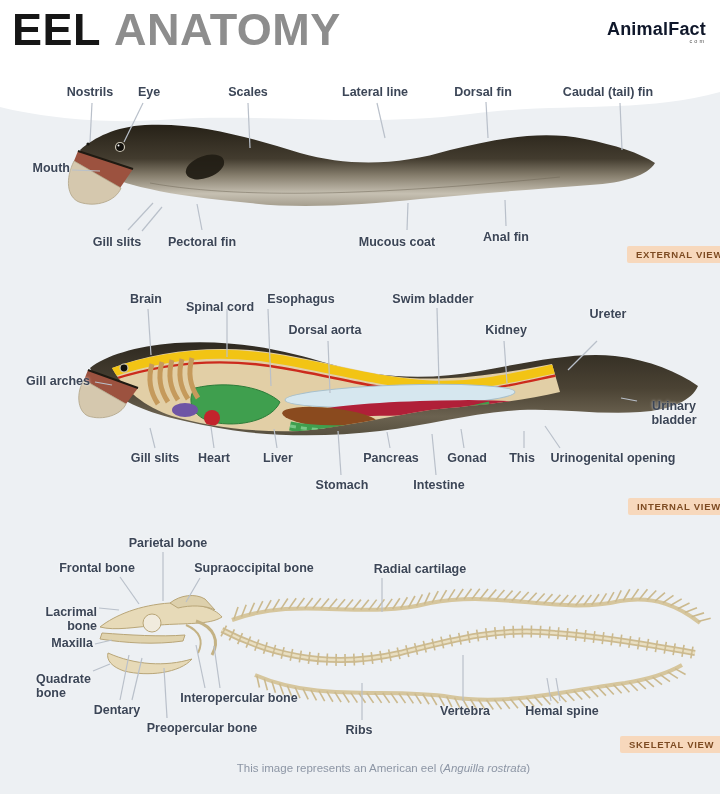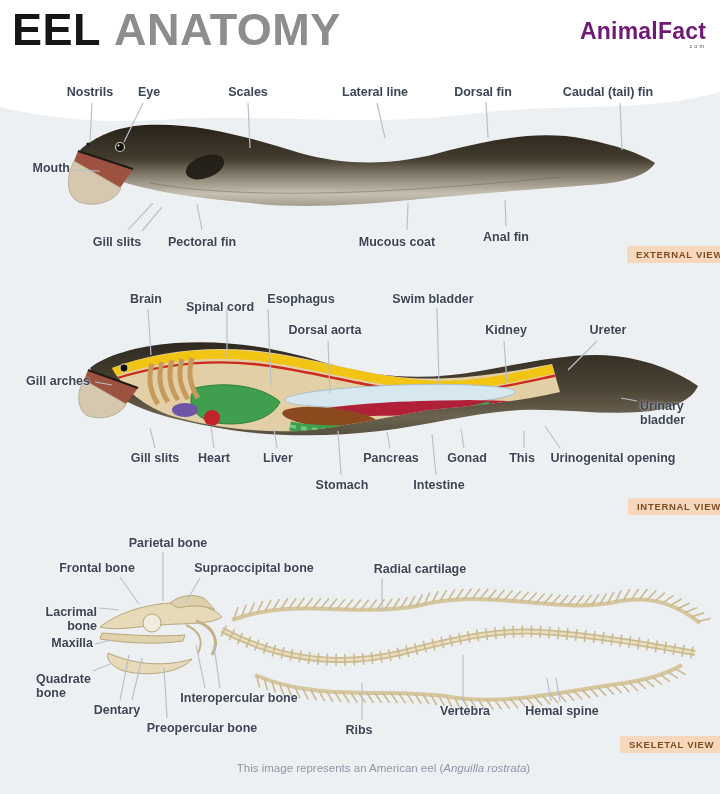--- a/index.html
+++ b/index.html
@@ -4,24 +4,24 @@
 <style>
   html,body{margin:0;padding:0;background:#fff;}
   .page{position:relative;width:720px;height:794px;background:#fff;overflow:hidden;
         font-family:"Liberation Sans",sans-serif;}
   .panel{position:absolute;left:0;top:62px;right:0;bottom:0;background:#edf0f3;}
   .wave{position:absolute;left:0;top:62px;width:720px;height:100px;}
   .title{position:absolute;left:12px;top:4px;font-weight:900;font-size:45px;letter-spacing:.5px;white-space:nowrap;}
   .title .w1{color:#161616;}
   .title .w2{color:#8d8d8d;margin-left:13px;}
   .logo{position:absolute;right:14px;top:20px;text-align:right;line-height:1;}
-  .logo .name{font-size:23px;font-weight:900;color:#701a75;letter-spacing:.2px;}
+  .logo .name{font-size:18px;font-weight:900;color:#0f172a;letter-spacing:.2px;}
   .logo .suffix{font-size:5.5px;letter-spacing:2px;color:#555;margin-top:1px;}
   .lbl{position:absolute;font-size:12.5px;font-weight:bold;color:#3c4657;white-space:nowrap;
-       text-shadow:0 0 3px rgba(255,255,255,.85);line-height:1.15;}
+       text-shadow:0 0 3px rgba(255,255,255,.85);line-height:1.15;text-align:center;}
   .c{transform:translateX(-50%);}
   .r{transform:translateX(-100%);}
   .wrap{white-space:normal;margin-top:8px;}
   .badge{position:absolute;background:#f7d8bc;color:#7d4b22;font-size:9.5px;font-weight:bold;
          letter-spacing:.7px;padding:3px 9px;border-radius:2px;white-space:nowrap;}
   .footer{position:absolute;left:0;right:0;top:762px;text-align:center;font-size:11.5px;color:#8d96a5;margin-left:47px;}
   .art,.leaders{position:absolute;pointer-events:none;}
   .leaders{left:0;top:0;}
   .leaders line{stroke:#b9c0ca;stroke-width:1.2;}
 </style>
@@ -417,21 +417,21 @@
   <div class="lbl c" style="left:397px;top:235px">Mucous coat</div>
   <div class="lbl c" style="left:506px;top:230px">Anal fin</div>
   <div class="badge" style="left:627px;top:246px">EXTERNAL VIEW</div>
 
   <div class="lbl c" style="left:146px;top:292px">Brain</div>
   <div class="lbl c" style="left:220px;top:300px">Spinal cord</div>
   <div class="lbl c" style="left:301px;top:292px">Esophagus</div>
   <div class="lbl c" style="left:433px;top:292px">Swim bladder</div>
   <div class="lbl c" style="left:325px;top:323px">Dorsal aorta</div>
   <div class="lbl c" style="left:506px;top:323px">Kidney</div>
-  <div class="lbl c" style="left:608px;top:323px">Ureter</div>
+  <div class="lbl c" style="left:608px;top:307px">Ureter</div>
   <div class="lbl r" style="left:90px;top:374px">Gill arches</div>
   <div class="lbl wrap" style="left:640px;top:391px;width:68px">Urinary bladder</div>
   <div class="lbl c" style="left:155px;top:451px">Gill slits</div>
   <div class="lbl c" style="left:214px;top:451px">Heart</div>
   <div class="lbl c" style="left:278px;top:451px">Liver</div>
   <div class="lbl c" style="left:342px;top:478px">Stomach</div>
   <div class="lbl c" style="left:391px;top:451px">Pancreas</div>
   <div class="lbl c" style="left:439px;top:478px">Intestine</div>
   <div class="lbl c" style="left:467px;top:451px">Gonad</div>
   <div class="lbl c" style="left:522px;top:451px">This</div>

